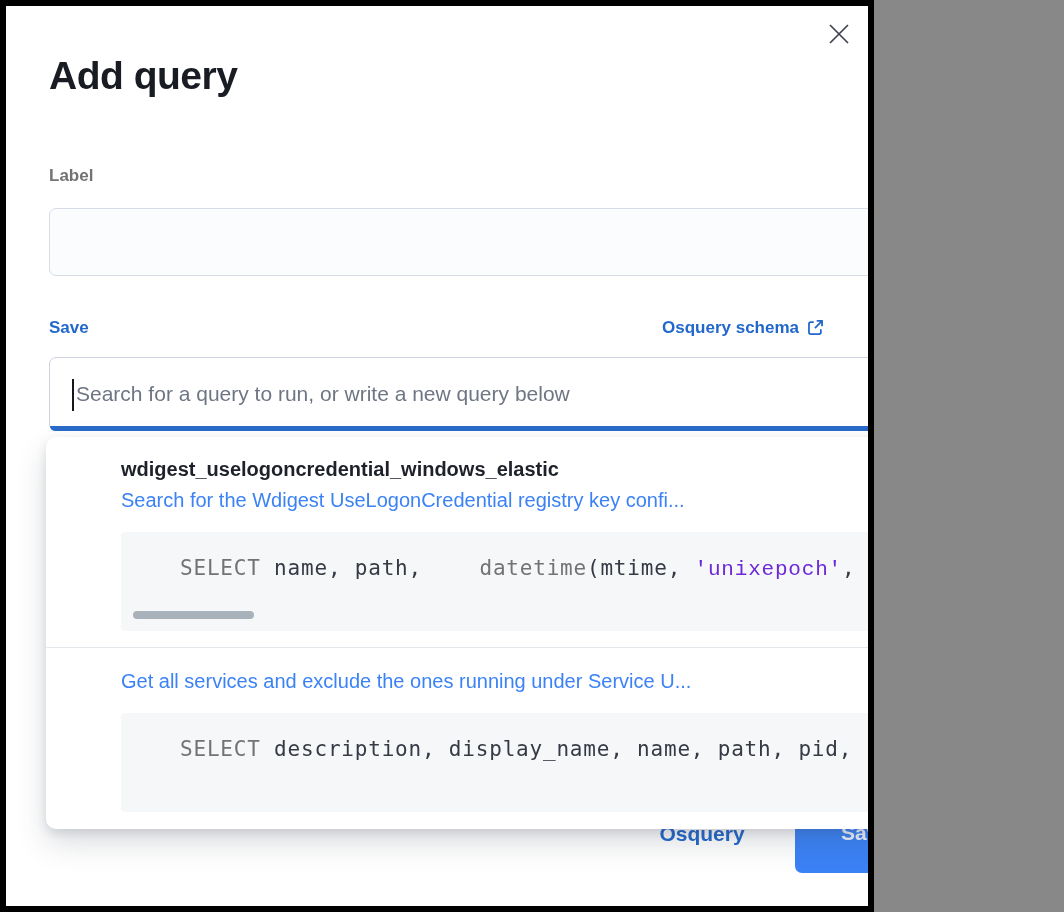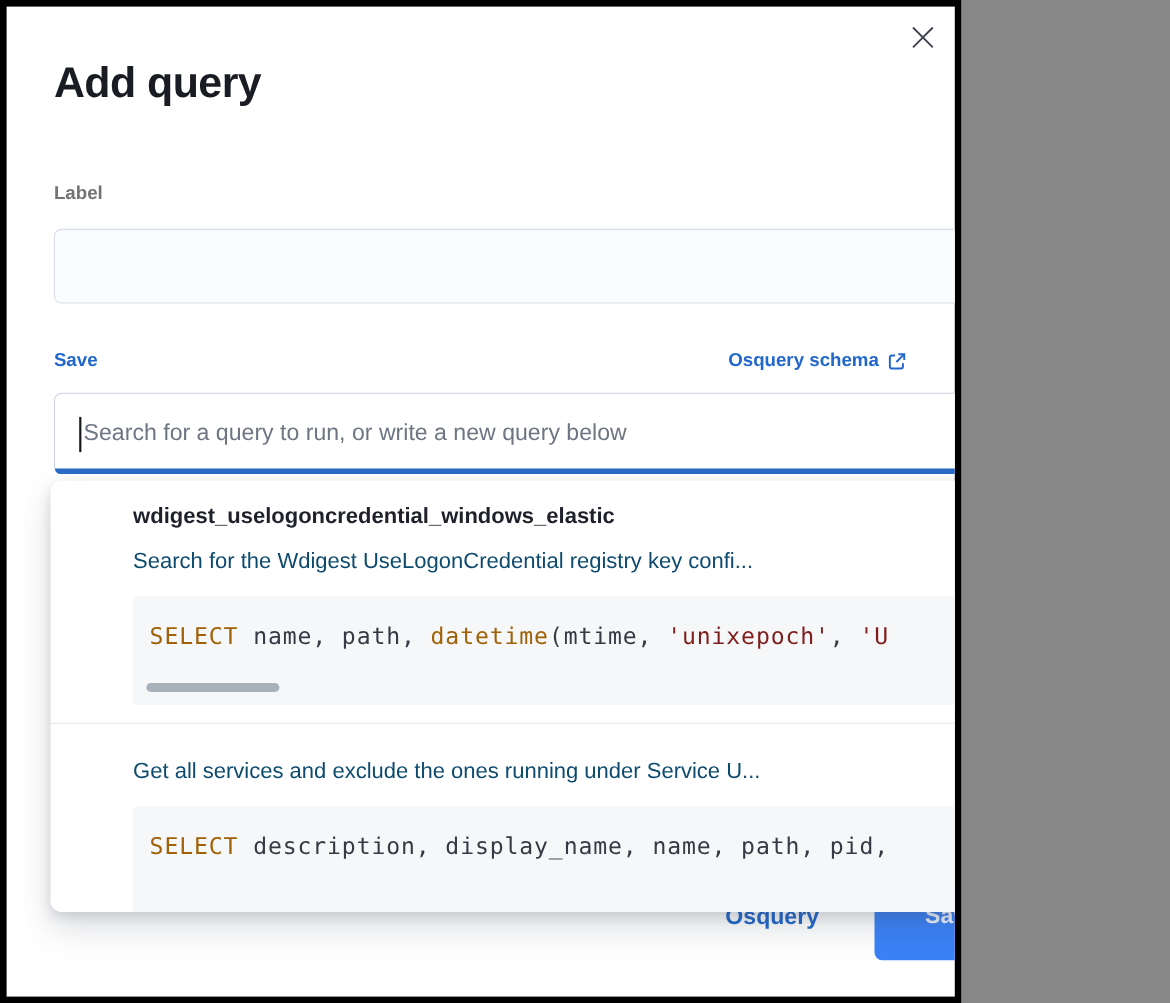--- a/index.html
+++ b/index.html
@@ -31,21 +31,21 @@
     position:absolute; left:43px; top:202px; width:978px; height:68px;
     background:#fbfcfd; border:1px solid #d7dde7; border-radius:7px;
     font-size:20px; color:#1a1c23; padding:0 16px; outline:none;
   }
 
   
   .query-label { top:312px; color:#2268cc; }
   .schema-link {
     position:absolute; right:43px; top:312px;
     font-size:17px; font-weight:700; color:#2268cc; text-decoration:none;
-    display:flex; align-items:flex-end; gap:7px;
+    display:flex; align-items:flex-start; gap:7px;
   }
   .combobox {
     position:absolute; left:43px; top:351px; width:978px; height:74px;
     background:#fff; border:1px solid #ccd3de; border-radius:7px;
   }
   .combobox::after {
     content:""; position:absolute; left:0; right:0; bottom:-1px; height:5px;
     background:#2a6bc8; border-radius:0 0 7px 7px;
   }
   .combo-input {
@@ -85,35 +85,35 @@
     background:#fff; border-radius:10px; overflow:hidden; z-index:5;
     box-shadow:0 4px 10px rgba(55,65,85,0.14), 0 14px 30px rgba(55,65,85,0.18);
   }
   .option { padding:17px 28px 16px 75px; cursor:pointer; }
   .option + .option { border-top:1px solid #e3e8ed; }
   .opt-title {
     font-size:20px; font-weight:700; color:#1e212a; line-height:30px;
     white-space:nowrap; overflow:hidden;
   }
   .opt-desc {
-    margin-top:10px; font-size:20px; color:#0c4a6e; line-height:32px;
+    font-size:20px; color:#3b82f6; line-height:32px;
     white-space:nowrap; overflow:hidden;
   }
   .opt-code {
     position:relative; margin-top:16px; height:99px; width:860px;
     background:#f5f7f9; border-radius:4px; overflow:hidden;
     padding:24px 14px 0 15px;
   }
   .opt-code code {
     font-family:"DejaVu Sans Mono", monospace; font-size:21px; letter-spacing:0.8px;
     white-space:pre; color:#363a44;
   }
-  .tok-keyword { color:#a16207; }
+  .tok-keyword { color:#737373;margin-left:44px; }
   .tok-plain   { color:#363a44; }
-  .tok-string  { color:#7f1d1d; }
+  .tok-string  { color:#6d28d9;font-family:Liberation Mono, monospace; }
   .h-scroll {
     position:absolute; left:12px; bottom:12px; width:121px; height:8px;
     border-radius:4px; background:#a9b1bb; cursor:pointer;
   }
   .v-dot {
     position:absolute; right:9px; top:16px; width:8px; height:8px;
     border-radius:50%; background:#9ba3af; cursor:pointer;
   }
 </style>
 </head>

